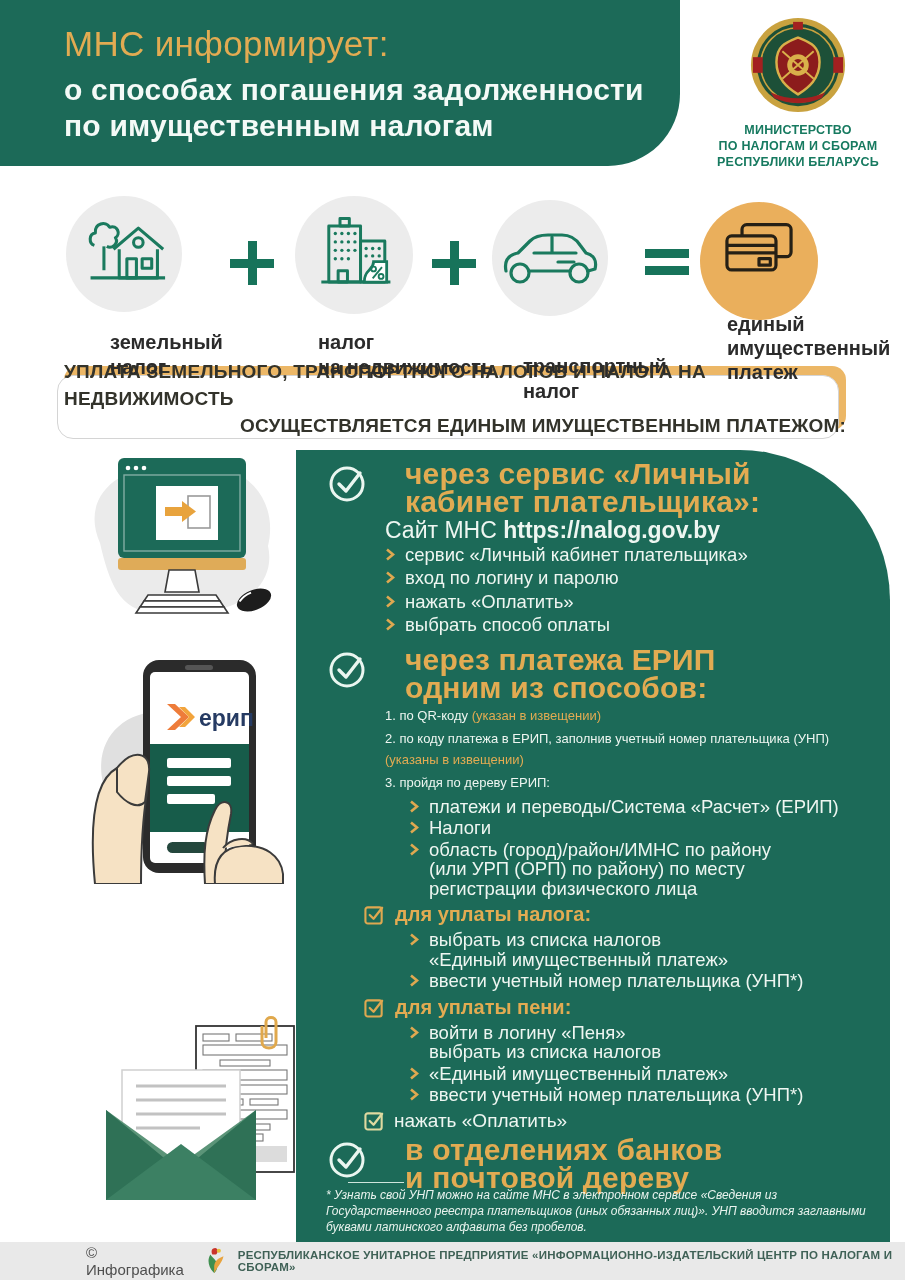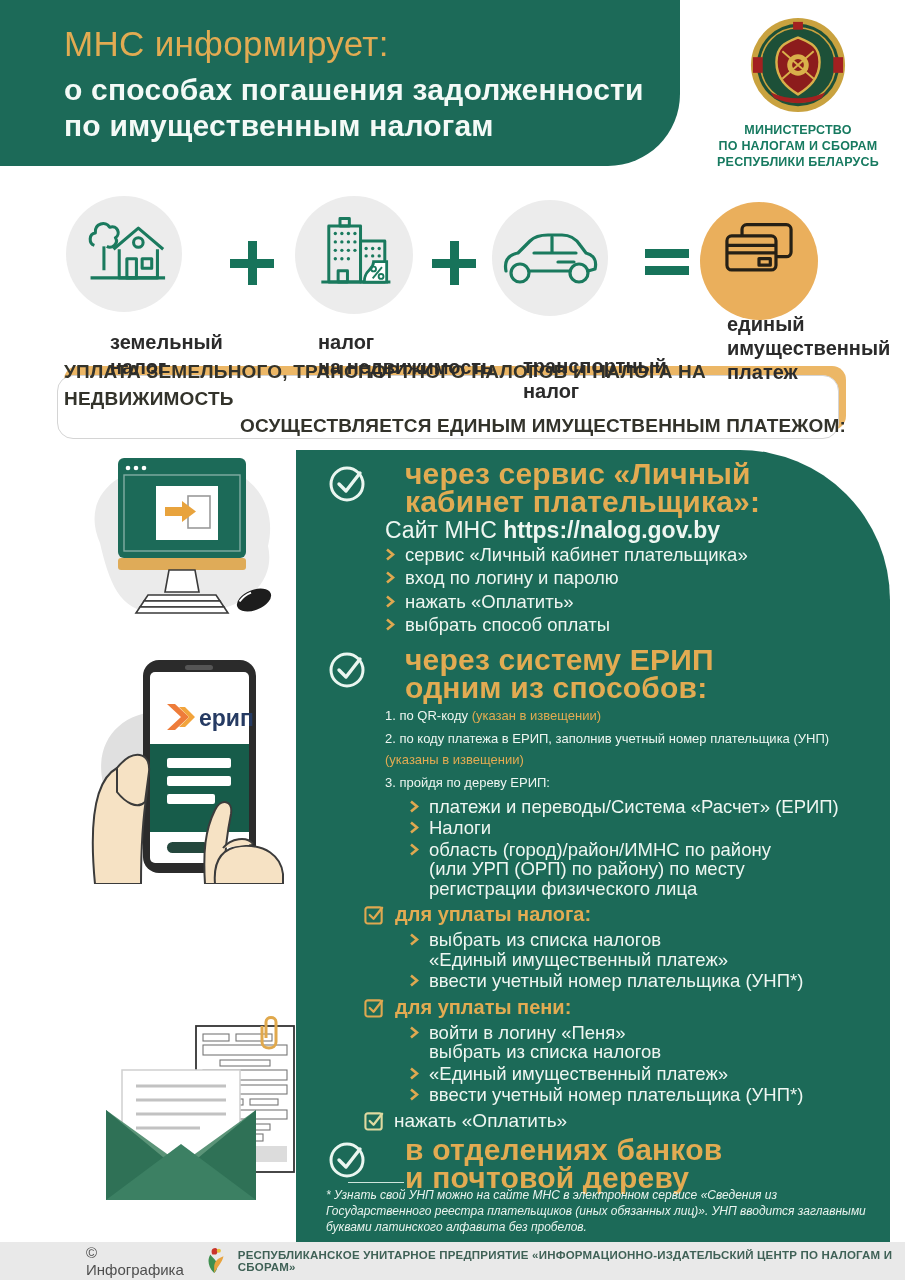--- a/index.html
+++ b/index.html
@@ -335,21 +335,21 @@
         <span>выбрать способ оплаты</span>
       </div>
     </div>
 
     <div class="sect-head gap">
       <svg class="ck" viewBox="0 0 40 40">
         <circle cx="19" cy="21" r="16" fill="none" stroke="#eaf6f0" stroke-width="3"></circle>
         <path d="M11 21 L18 28 L32 10" fill="none" stroke="#eaf6f0" stroke-width="3.4" stroke-linecap="round" stroke-linejoin="round"></path>
       </svg>
       <div class="head-txt">
-        <div>через систему ЕРИП</div>
+        <div>через платежа ЕРИП</div>
         <div>одним из способов:</div>
       </div>
     </div>
     <div class="indent">
       <div class="num-item"><span>1. по QR-коду </span><span class="note">(указан в извещении)</span></div>
       <div class="num-item"><span>2. по коду платежа в ЕРИП, заполнив учетный номер плательщика (УНП) </span><span class="note">(указаны в извещении)</span></div>
       <div class="num-item"><span>3. пройдя по дереву ЕРИП:</span></div>
     </div>
     <div class="sub-list list-b">
       <div class="b-row">

